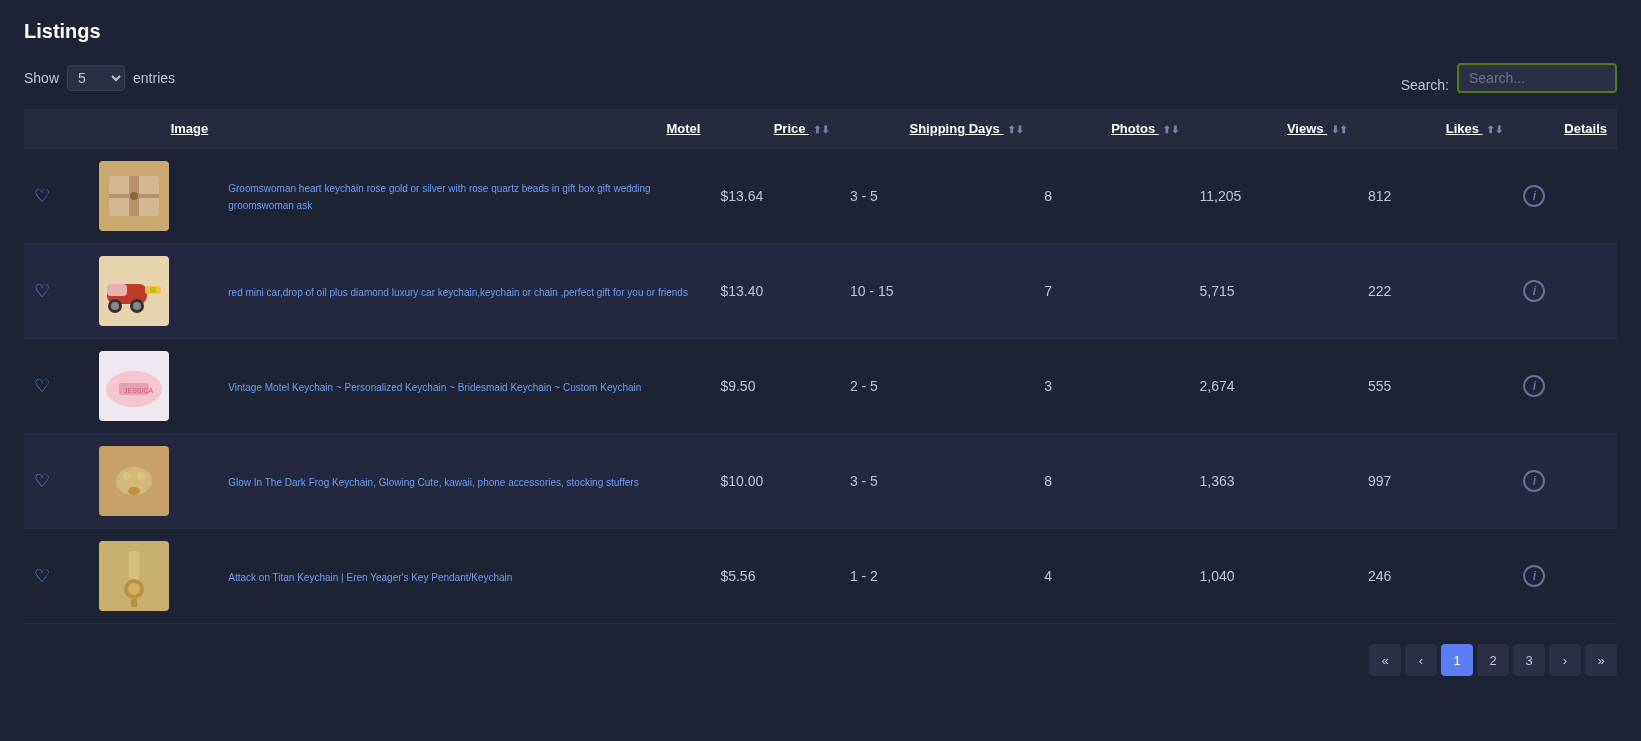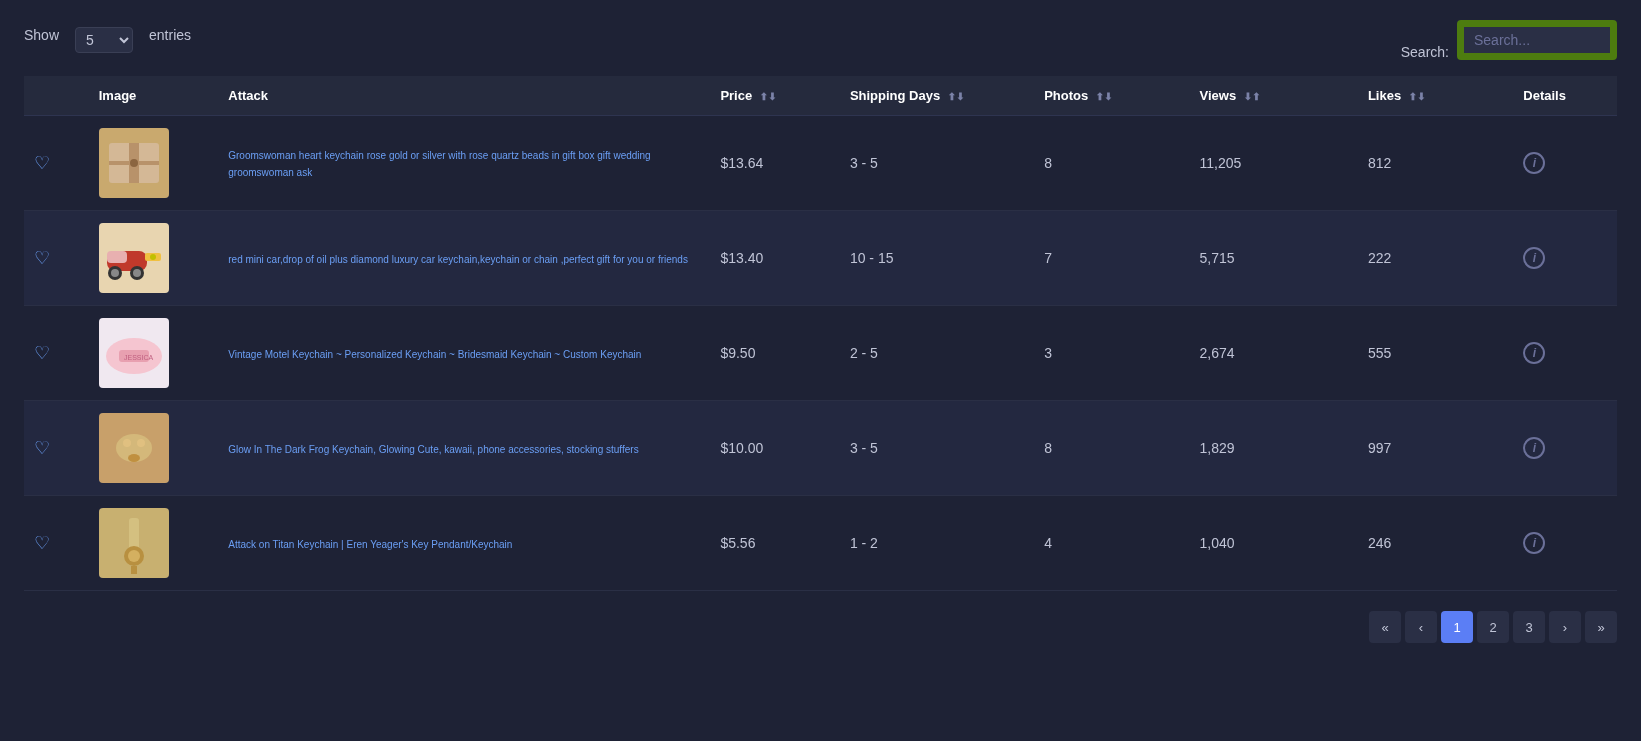--- a/index.html
+++ b/index.html
@@ -20,22 +20,22 @@
       margin-bottom: 20px;
     }
     .toolbar {
       display: flex;
       align-items: center;
       justify-content: space-between;
       margin-bottom: 16px;
     }
     .show-entries {
       display: flex;
-      align-items: flex-start;
-      gap: 16px;
+      align-items: center;
+      gap: 8px;
       color: #c0c4d6;
     }
     .show-entries select {
       background-color: #2a2f45;
       color: #c0c4d6;
       border: 1px solid #3a3f55;
       border-radius: 4px;
       padding: 3px 6px;
       font-size: 14px;
       cursor: pointer;
@@ -44,45 +44,46 @@
       display: flex;
       align-items: flex-end;
       gap: 8px;
     }
     .search-label {
       color: #c0c4d6;
     }
     .search-input {
       background-color: #2a2f45;
       color: #c0c4d6;
-      border: 7px solid #4d7c0f;
+      border: 2px solid #4d7c0f;
       border-radius: 4px;
       padding: 5px 10px;
       font-size: 14px;
       width: 160px;
       outline: none;
     }
     .search-input::placeholder {
       color: #6b7099;
     }
     table {
       width: 100%;
       border-collapse: collapse;
     }
     thead tr {
       background-color: #252a3d;
     }
     thead th {
       padding: 12px 10px;
-      text-align: left;
+      text-align: right;
       color: #ffffff;
       font-weight: 600;
       font-size: 13px;
       white-space: nowrap;
       border-bottom: 1px solid #2e3450;
+      text-decoration: underline;
     }
     thead th.sortable {
       cursor: pointer;
     }
     .sort-icon {
       display: inline-block;
       margin-left: 4px;
       color: #7b82a8;
       font-size: 10px;
     }
@@ -169,20 +170,21 @@
     .col-photos { width: 120px; }
     .col-views { width: 130px; }
     .col-likes { width: 120px; }
     .col-details { width: 80px; }
     .col-favorite { width: 50px; }
   </style>
 </head>
 <body>
 
 <div class="container">
+  <div class="page-title">Listings</div>
 
   <div class="toolbar">
     <div class="show-entries">
       <span>Show</span>
       <select>
         <option>5</option>
         <option>10</option>
         <option>25</option>
         <option>50</option>
         <option>100</option>
@@ -193,21 +195,21 @@
       <span class="search-label">Search:</span>
       <input type="text" class="search-input" placeholder="Search..." style="">
     </div>
   </div>
 
   <table>
     <thead>
       <tr>
         <th class="col-favorite"></th>
         <th class="col-image">Image</th>
-        <th class="col-title">Attack</th>
+        <th class="col-title">Motel</th>
         <th class="col-price sortable">Price <span class="sort-icon">⬆⬇</span></th>
         <th class="col-shipping sortable">Shipping Days <span class="sort-icon">⬆⬇</span></th>
         <th class="col-photos sortable">Photos <span class="sort-icon">⬆⬇</span></th>
         <th class="col-views sortable">Views <span class="sort-icon">⬇⬆</span></th>
         <th class="col-likes sortable">Likes <span class="sort-icon">⬆⬇</span></th>
         <th class="col-details">Details</th>
       </tr>
     </thead>
     <tbody id="table-body">
     <tr>
@@ -308,21 +310,21 @@
           <ellipse cx="35" cy="45" rx="6" ry="4" fill="#c09040"></ellipse>
         </svg>
         </div>
       </td>
       <td>
         <span class="product-title">Glow In The Dark Frog Keychain, Glowing Cute, kawaii, phone accessories, stocking stuffers</span>
       </td>
       <td>$10.00</td>
       <td>3 - 5</td>
       <td>8</td>
-      <td>1,829</td>
+      <td>1,363</td>
       <td>997</td>
       <td>
         <div class="info-icon">i</div>
       </td>
     </tr>
         <tr>
       <td>
         <span class="like-icon">♡</span>
       </td>
       <td>

